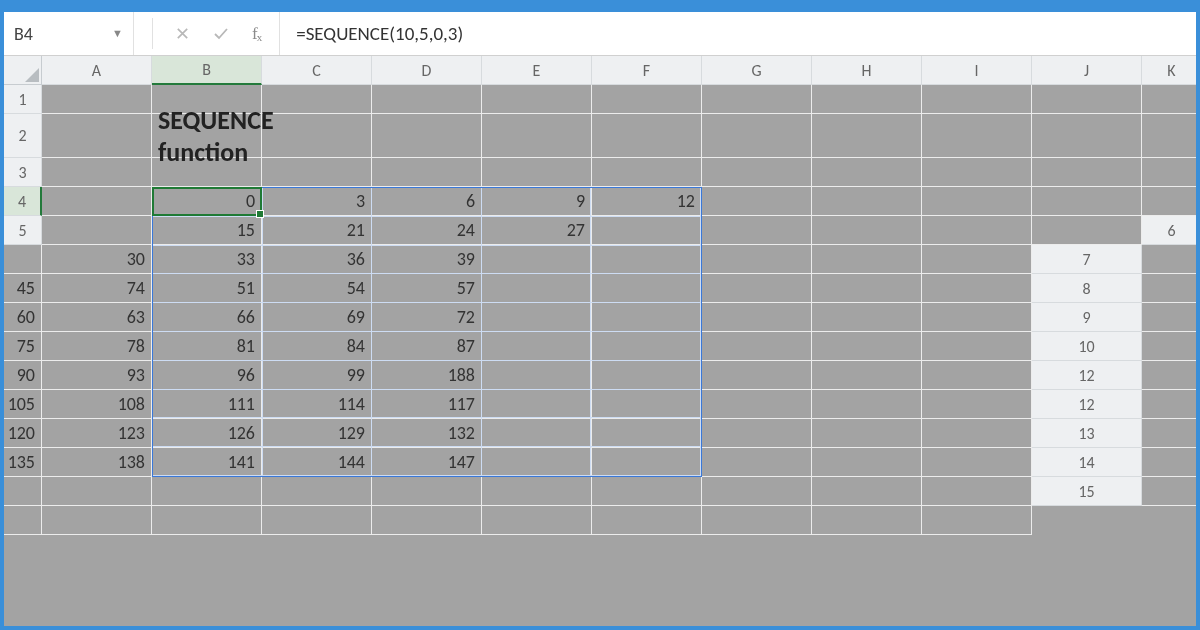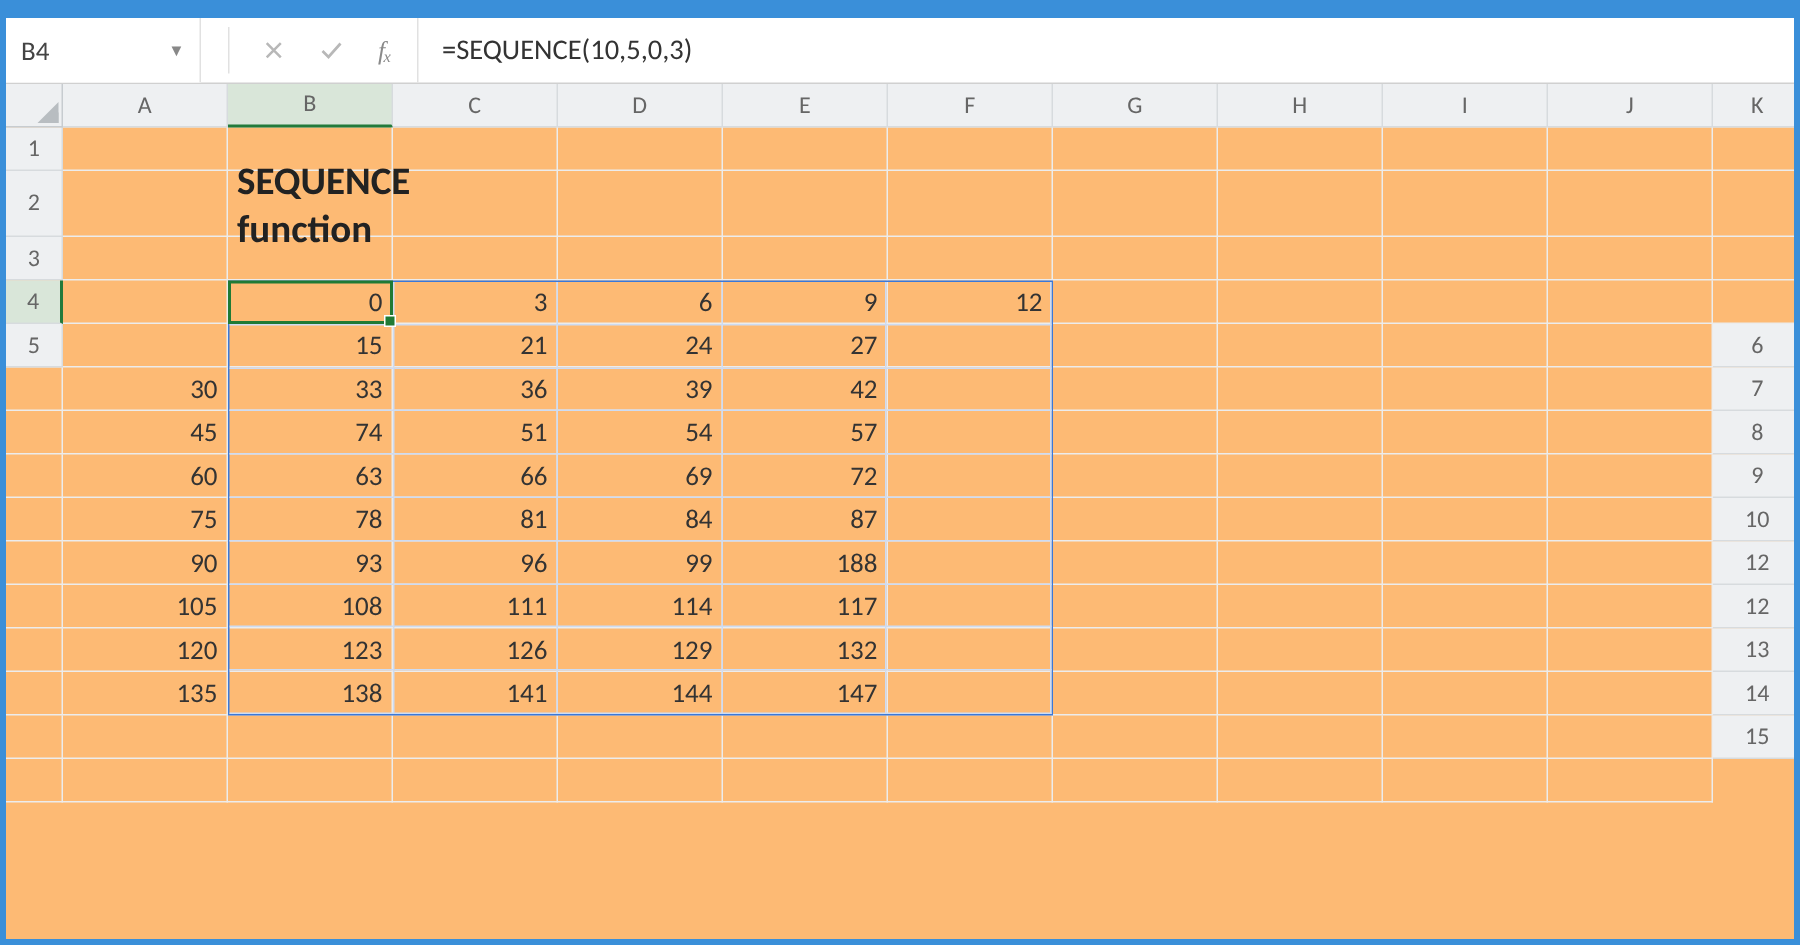--- a/index.html
+++ b/index.html
@@ -1,31 +1,31 @@
 <!DOCTYPE html>
 <html><head>
 <meta charset="utf-8">
 <style>
   * { box-sizing: border-box; margin: 0; padding: 0; }
   html, body { width: 1200px; height: 630px; overflow: hidden; font-family: "Segoe UI", Calibri, Arial, sans-serif; background: #fff; }
   .app {
     position: absolute; inset: 0;
     border: 4px solid #3a8fd9; border-top: 12px solid #3a8fd9;
-    background: #fdba74; display: flex; flex-direction: column;
+    background: #a3a3a3; display: flex; flex-direction: column;
   }
 
   
   .formula-bar { display: flex; align-items: stretch; height: 44px; border-bottom: 1px solid #d0d0d0; background: #fff; }
   .name-box { width: 130px; display: flex; align-items: center; padding: 0 10px; border-right: 1px solid #e1e1e1; font-size: 18px; color: #444; position: relative; background: #fff; }
   .name-box .dd { margin-left: auto; color: #888; font-size: 11px; }
   .fb-controls { display: flex; align-items: center; gap: 22px; padding: 0 18px; border-right: 1px solid #e1e1e1; color: #b8b8b8; }
   .fb-controls .sep { width:1px; align-self:stretch; background:#e1e1e1; margin:6px 0;}
   .fb-controls svg { width: 15px; height: 15px; display:block; }
   .fb-controls .check svg { width:18px; height:18px; }
-  .fb-controls .fx { font-style: italic; font-family: Georgia, 'Times New Roman', serif; font-size: 17px; color: #8a8a8a; letter-spacing: -1px; }
+  .fb-controls .fx { font-family: Georgia, 'Times New Roman', serif; font-size: 17px; color: #8a8a8a; letter-spacing: -1px; }
   .formula-input { flex: 1; display: flex; align-items: center; padding: 4px 16px; font-size: 19px; color: #333; }
 
   
   .sheet { flex: 1; overflow: hidden; position: relative; }
   .grid { display: grid; grid-template-columns: 38px repeat(10, 110px) 60px; grid-auto-rows: 29px; font-size: 17px; color: #3a3a3a; }
   .gh, .rh { background: #eef0f2; display:flex; align-items:center; justify-content:center; color:#666; font-size:16px; border-right:1px solid #d7dbde; border-bottom:1px solid #d7dbde; }
   .corner { background:#eef0f2; border-right:1px solid #c7ccd0; border-bottom:1px solid #c7ccd0; position:relative; }
   .corner::after { content:""; position:absolute; right:2px; bottom:2px; border:7px solid transparent; border-left-color:#b8bdc1; border-top-color:#b8bdc1; transform:rotate(180deg); }
   .rh { justify-content:center; padding-right:0; }
   .cell { border-right:1px solid #ececec; border-bottom:1px solid #ececec; display:flex; align-items:center; padding:0 6px; justify-content:flex-end; font-family: Calibri, Arial, sans-serif; font-size: 18px; color:#333; }
@@ -145,21 +145,20 @@
         <div class="cell"></div>
         <div class="cell"></div>
         <div class="cell"></div>
         <div class="cell"></div>
         <div class="rh">6</div>
         <div class="cell"></div>
         <div class="cell">30</div>
         <div class="cell">33</div>
         <div class="cell">36</div>
         <div class="cell">39</div>
-        <div class="cell">42</div>
         <div class="cell"></div>
         <div class="cell"></div>
         <div class="cell"></div>
         <div class="cell"></div>
         <div class="cell"></div>
         <div class="rh">7</div>
         <div class="cell"></div>
         <div class="cell">45</div>
         <div class="cell">74</div>
         <div class="cell">51</div>

